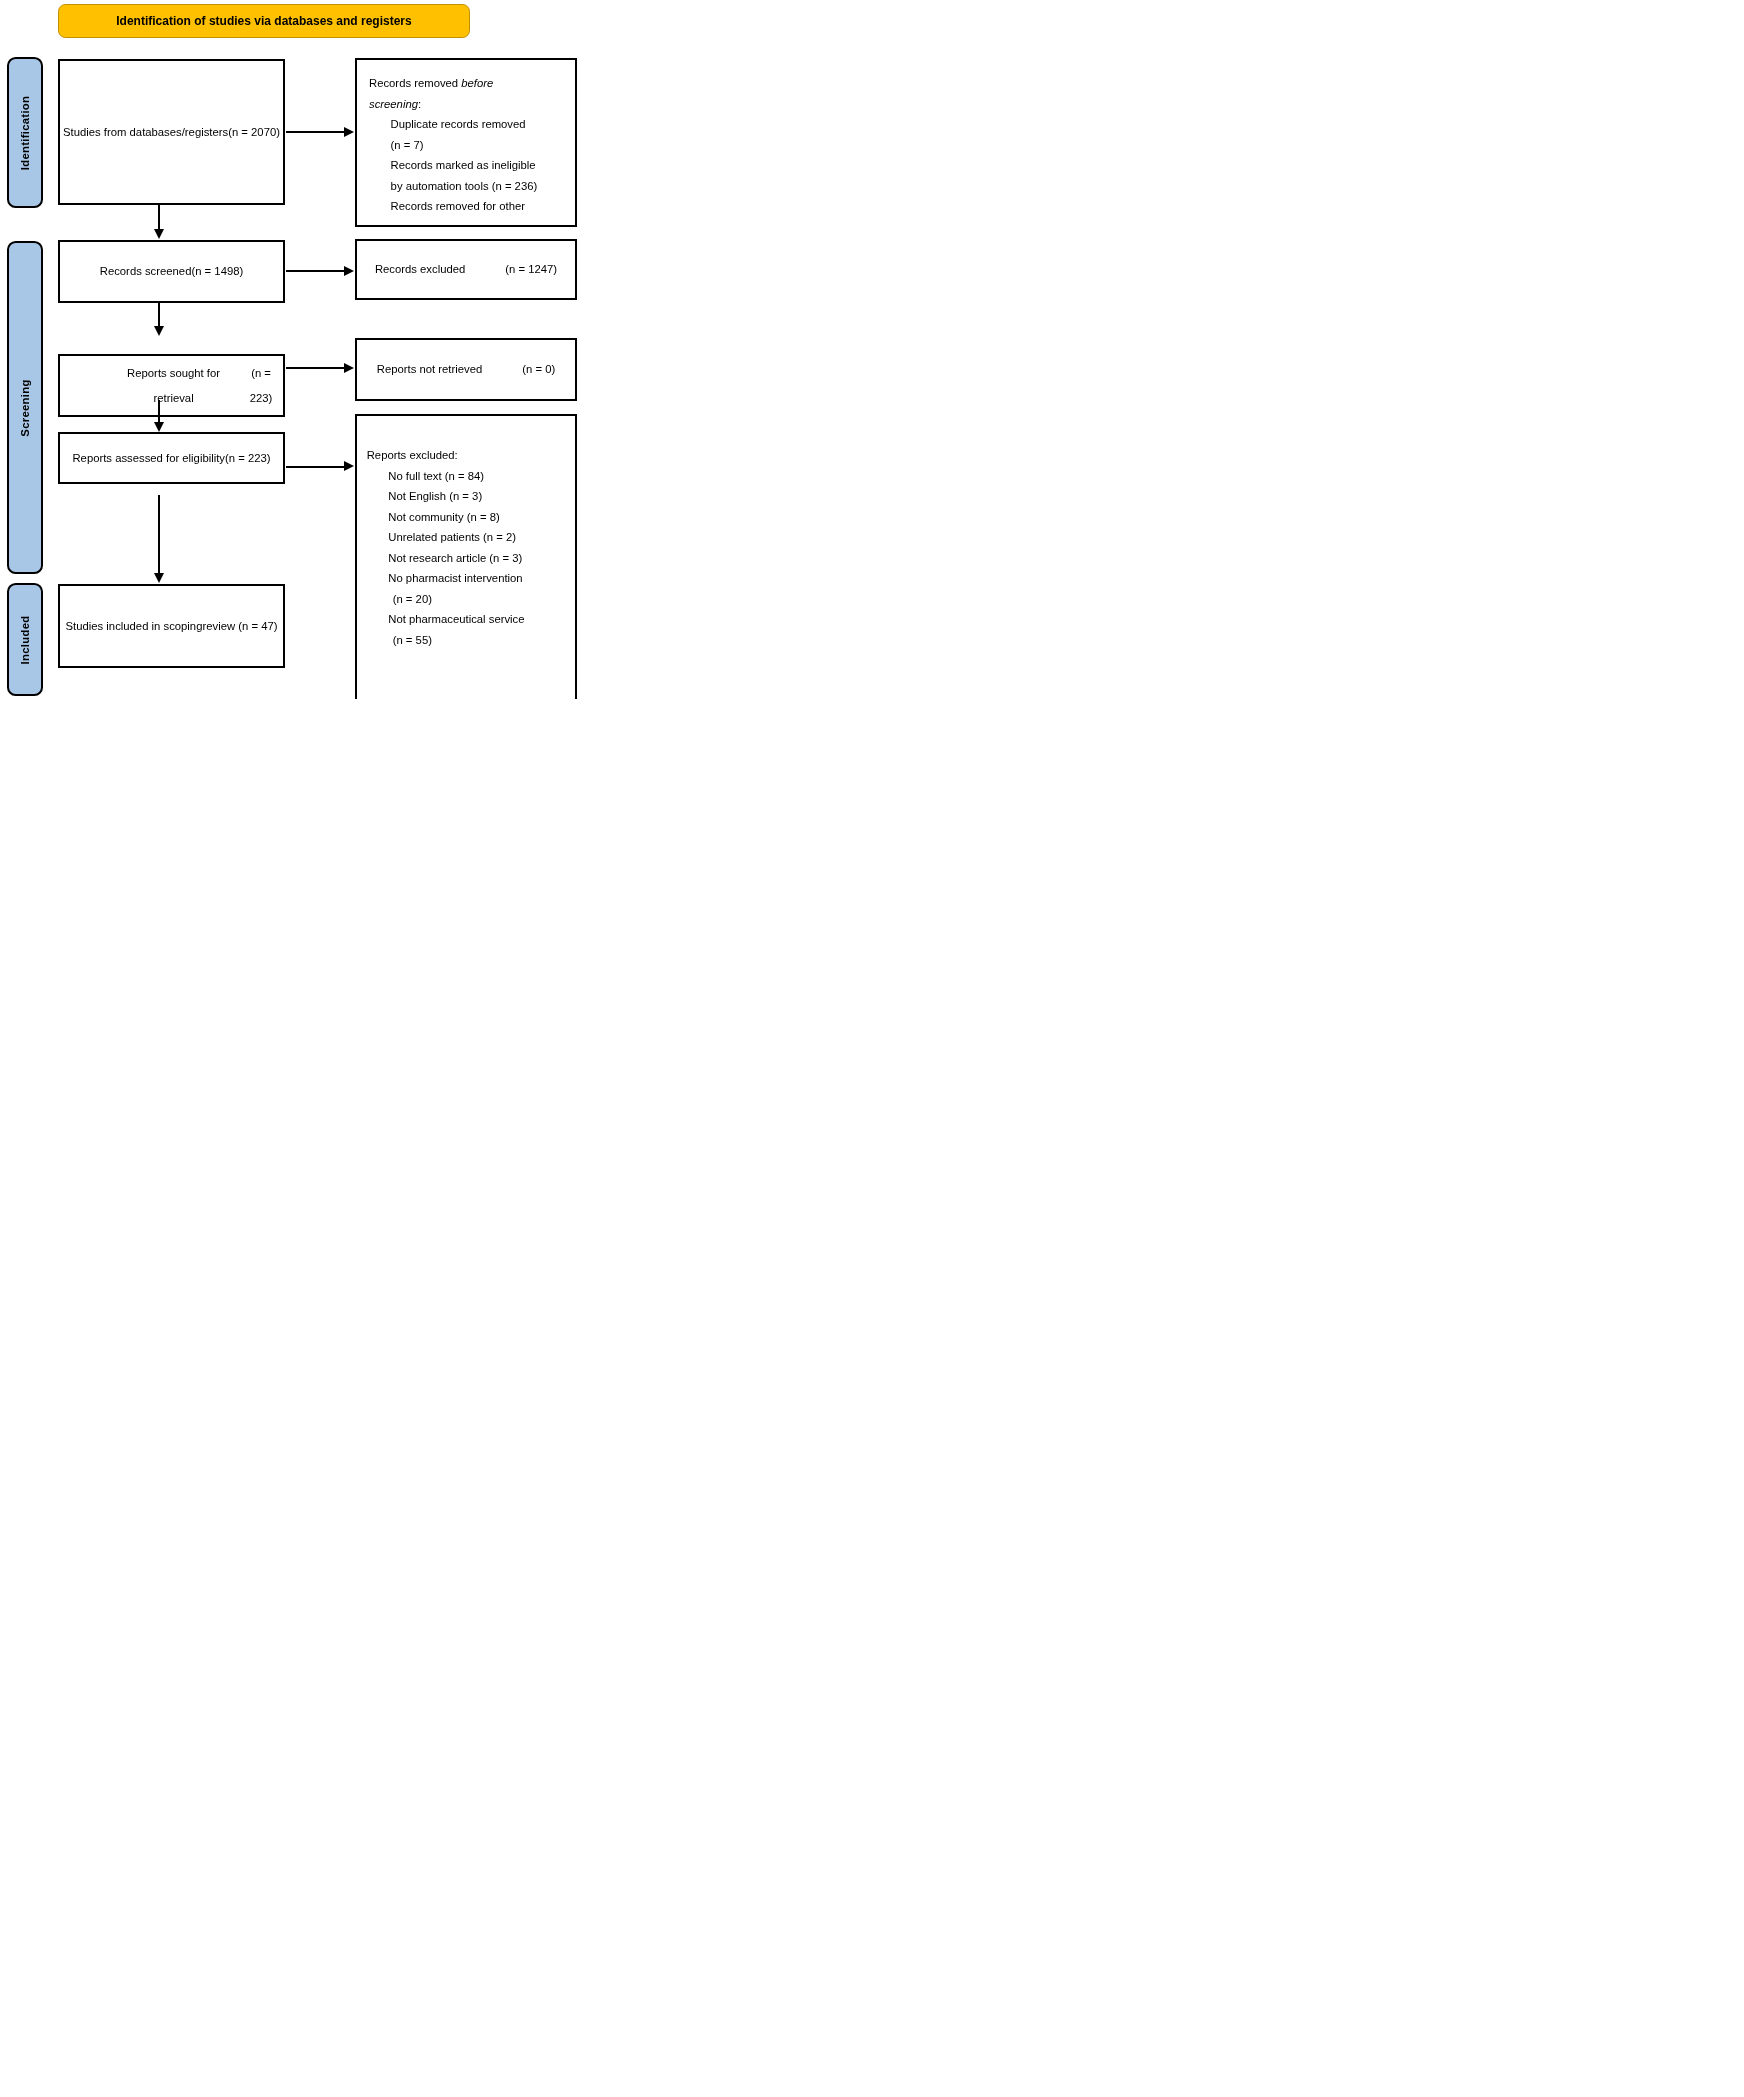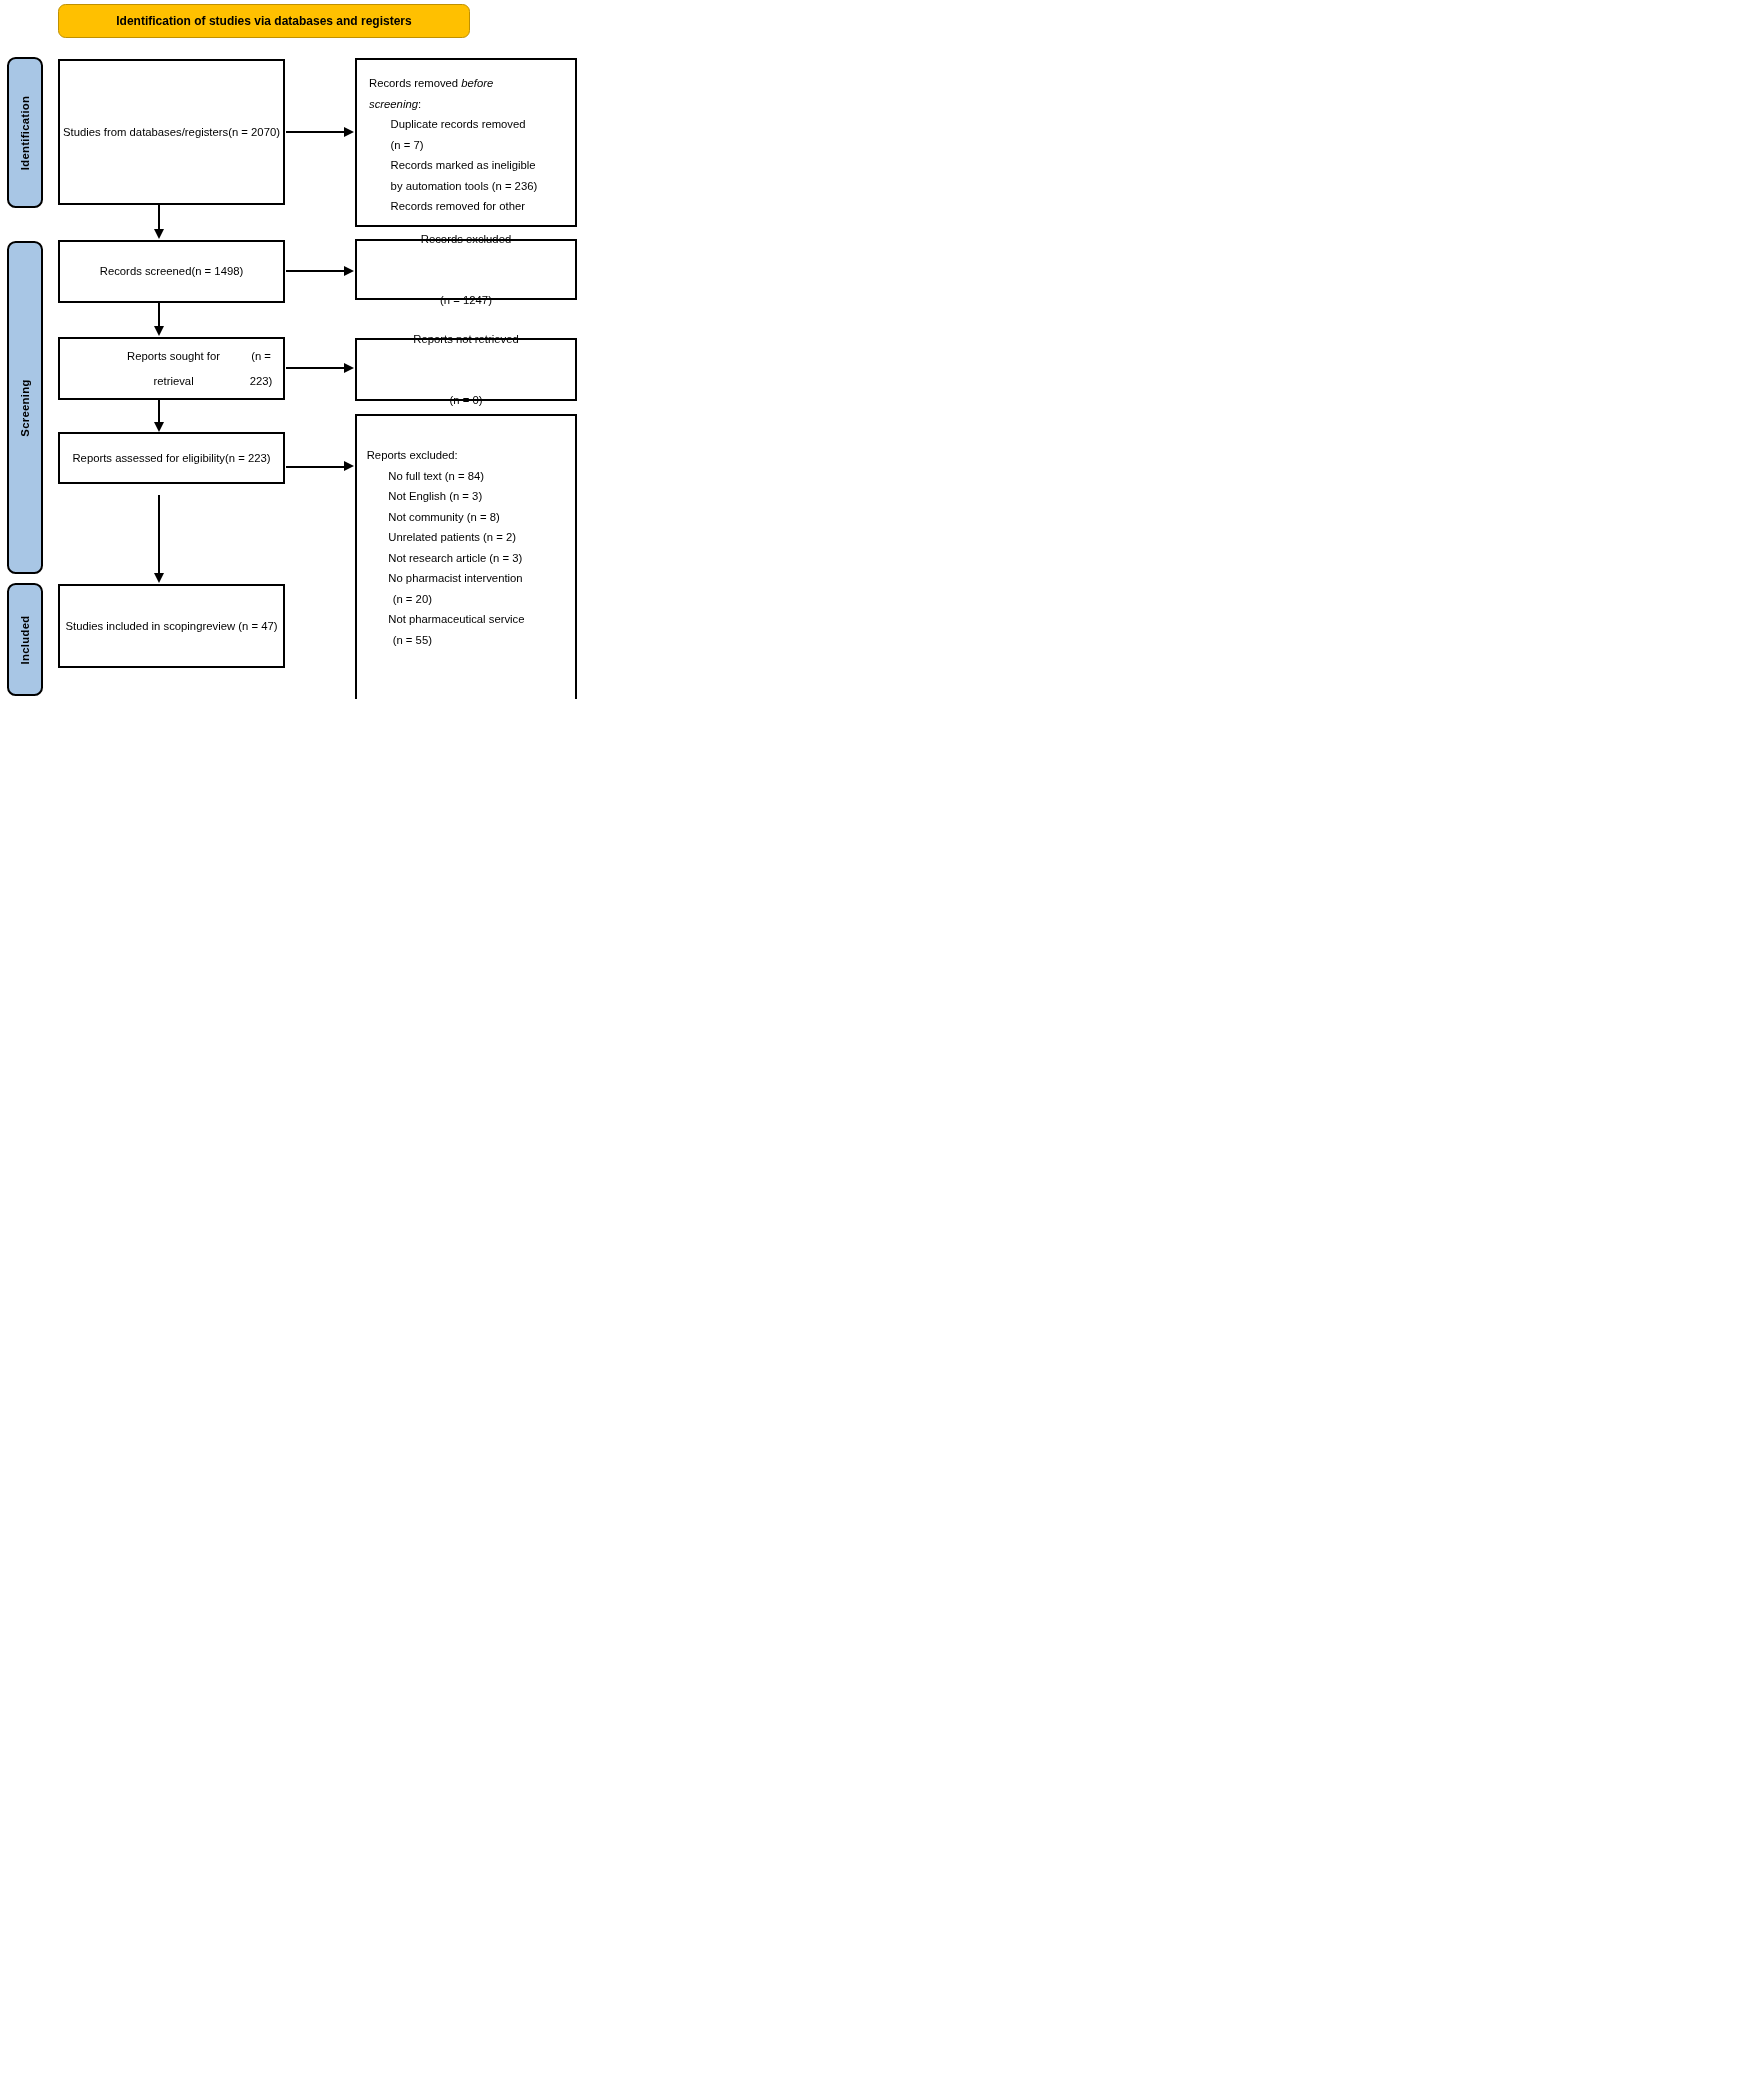--- a/index.html
+++ b/index.html
@@ -33,30 +33,30 @@
   
   .fbox{
     position:absolute;background:#fff;border:2.2px solid #000;box-sizing:border-box;
     font-size:11.3px;line-height:25px;
     display:flex;flex-direction:row;align-items:center;justify-content:center;
     text-align:center;
   }
   .fbox.main{left:58px;width:227px;}
   .b1{top:59px;height:146px;}
   .b2{top:240px;height:63px;align-items:center;}
-  .b3{top:337px;height:63px;padding-left:48px;}
+  .b3{top:354px;height:63px;padding-left:48px;}
   .b4{top:432px;height:52px;align-items:center;}
   .b5{top:584px;height:84px;}
   
   .sbox{
     position:absolute;left:355px;width:222px;
     background:#fff;border:2.2px solid #000;box-sizing:border-box;
     font-size:11.3px;line-height:20.5px;
   }
-  .sbox.center{display:flex;flex-direction:column;align-items:center;justify-content:center;text-align:left;gap:40px;}
+  .sbox.center{display:flex;align-items:center;justify-content:center;text-align:left;gap:40px;}
   .r1{top:58px;height:169px;padding:13px 5.4px 0 12px;}
   .r2{top:239px;height:61px;}
   .r3{top:338px;height:63px;}
   .r4{top:414px;height:335px;padding:29px 5.4px 0 9.7px;}
   .sbox .line{white-space:nowrap;}
   .sbox .ind1{padding-left:21.6px;}
   .sbox .ind2{padding-left:26px;}
   .it{font-style:italic;}
   
   .vline{position:absolute;width:1.6px;background:#000;left:158px;}

